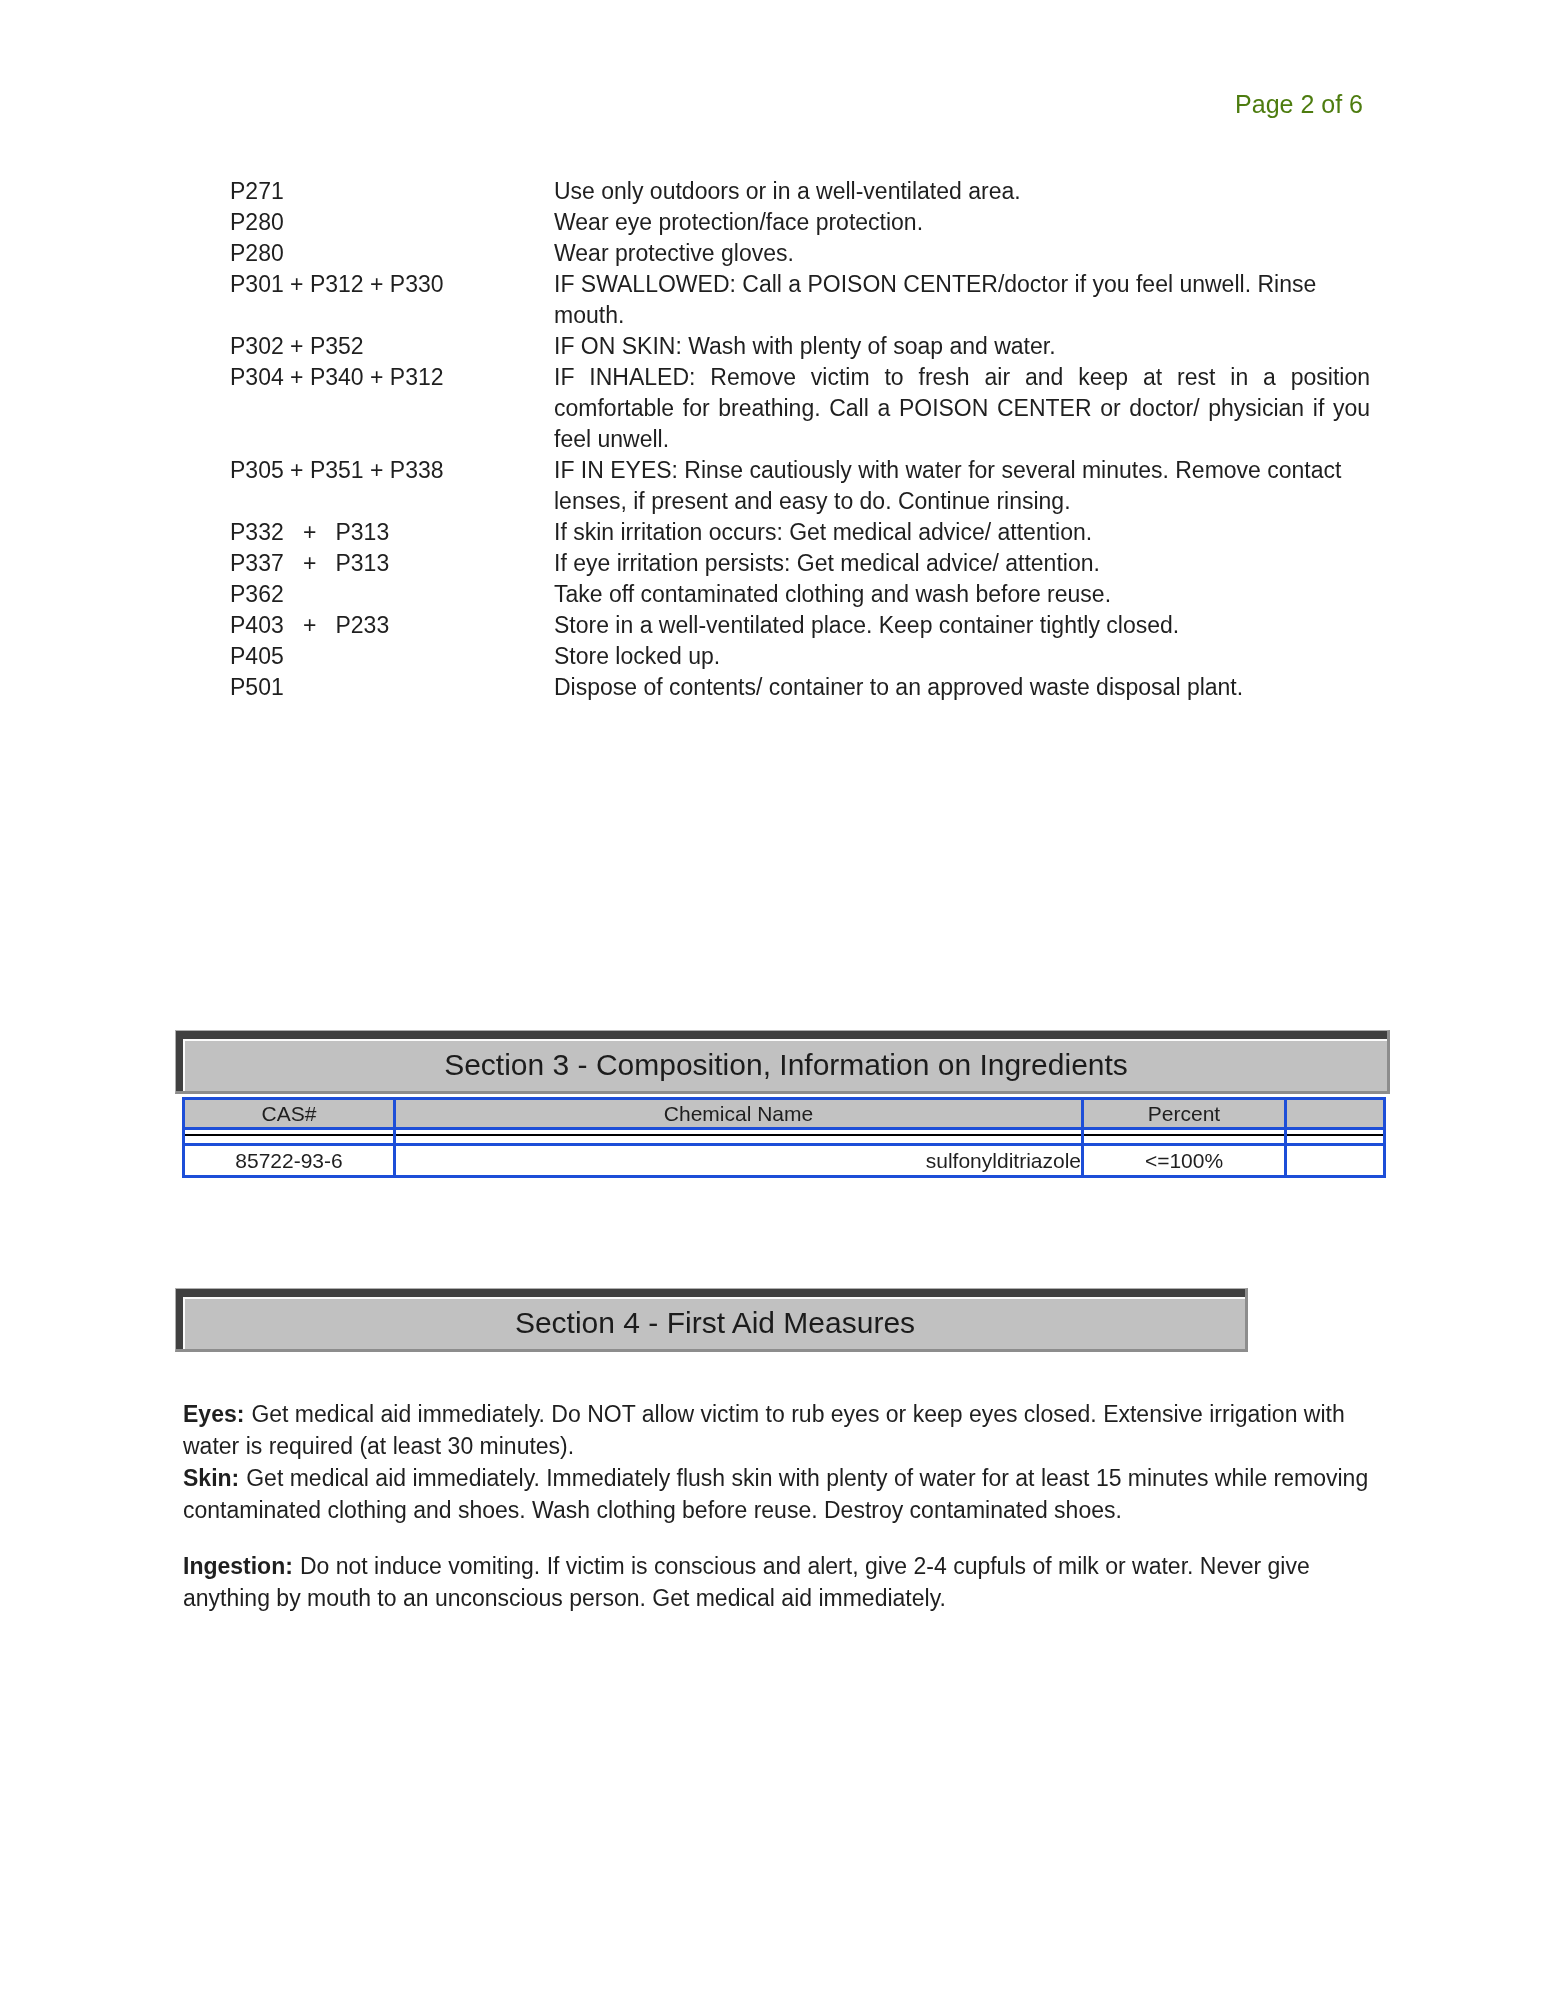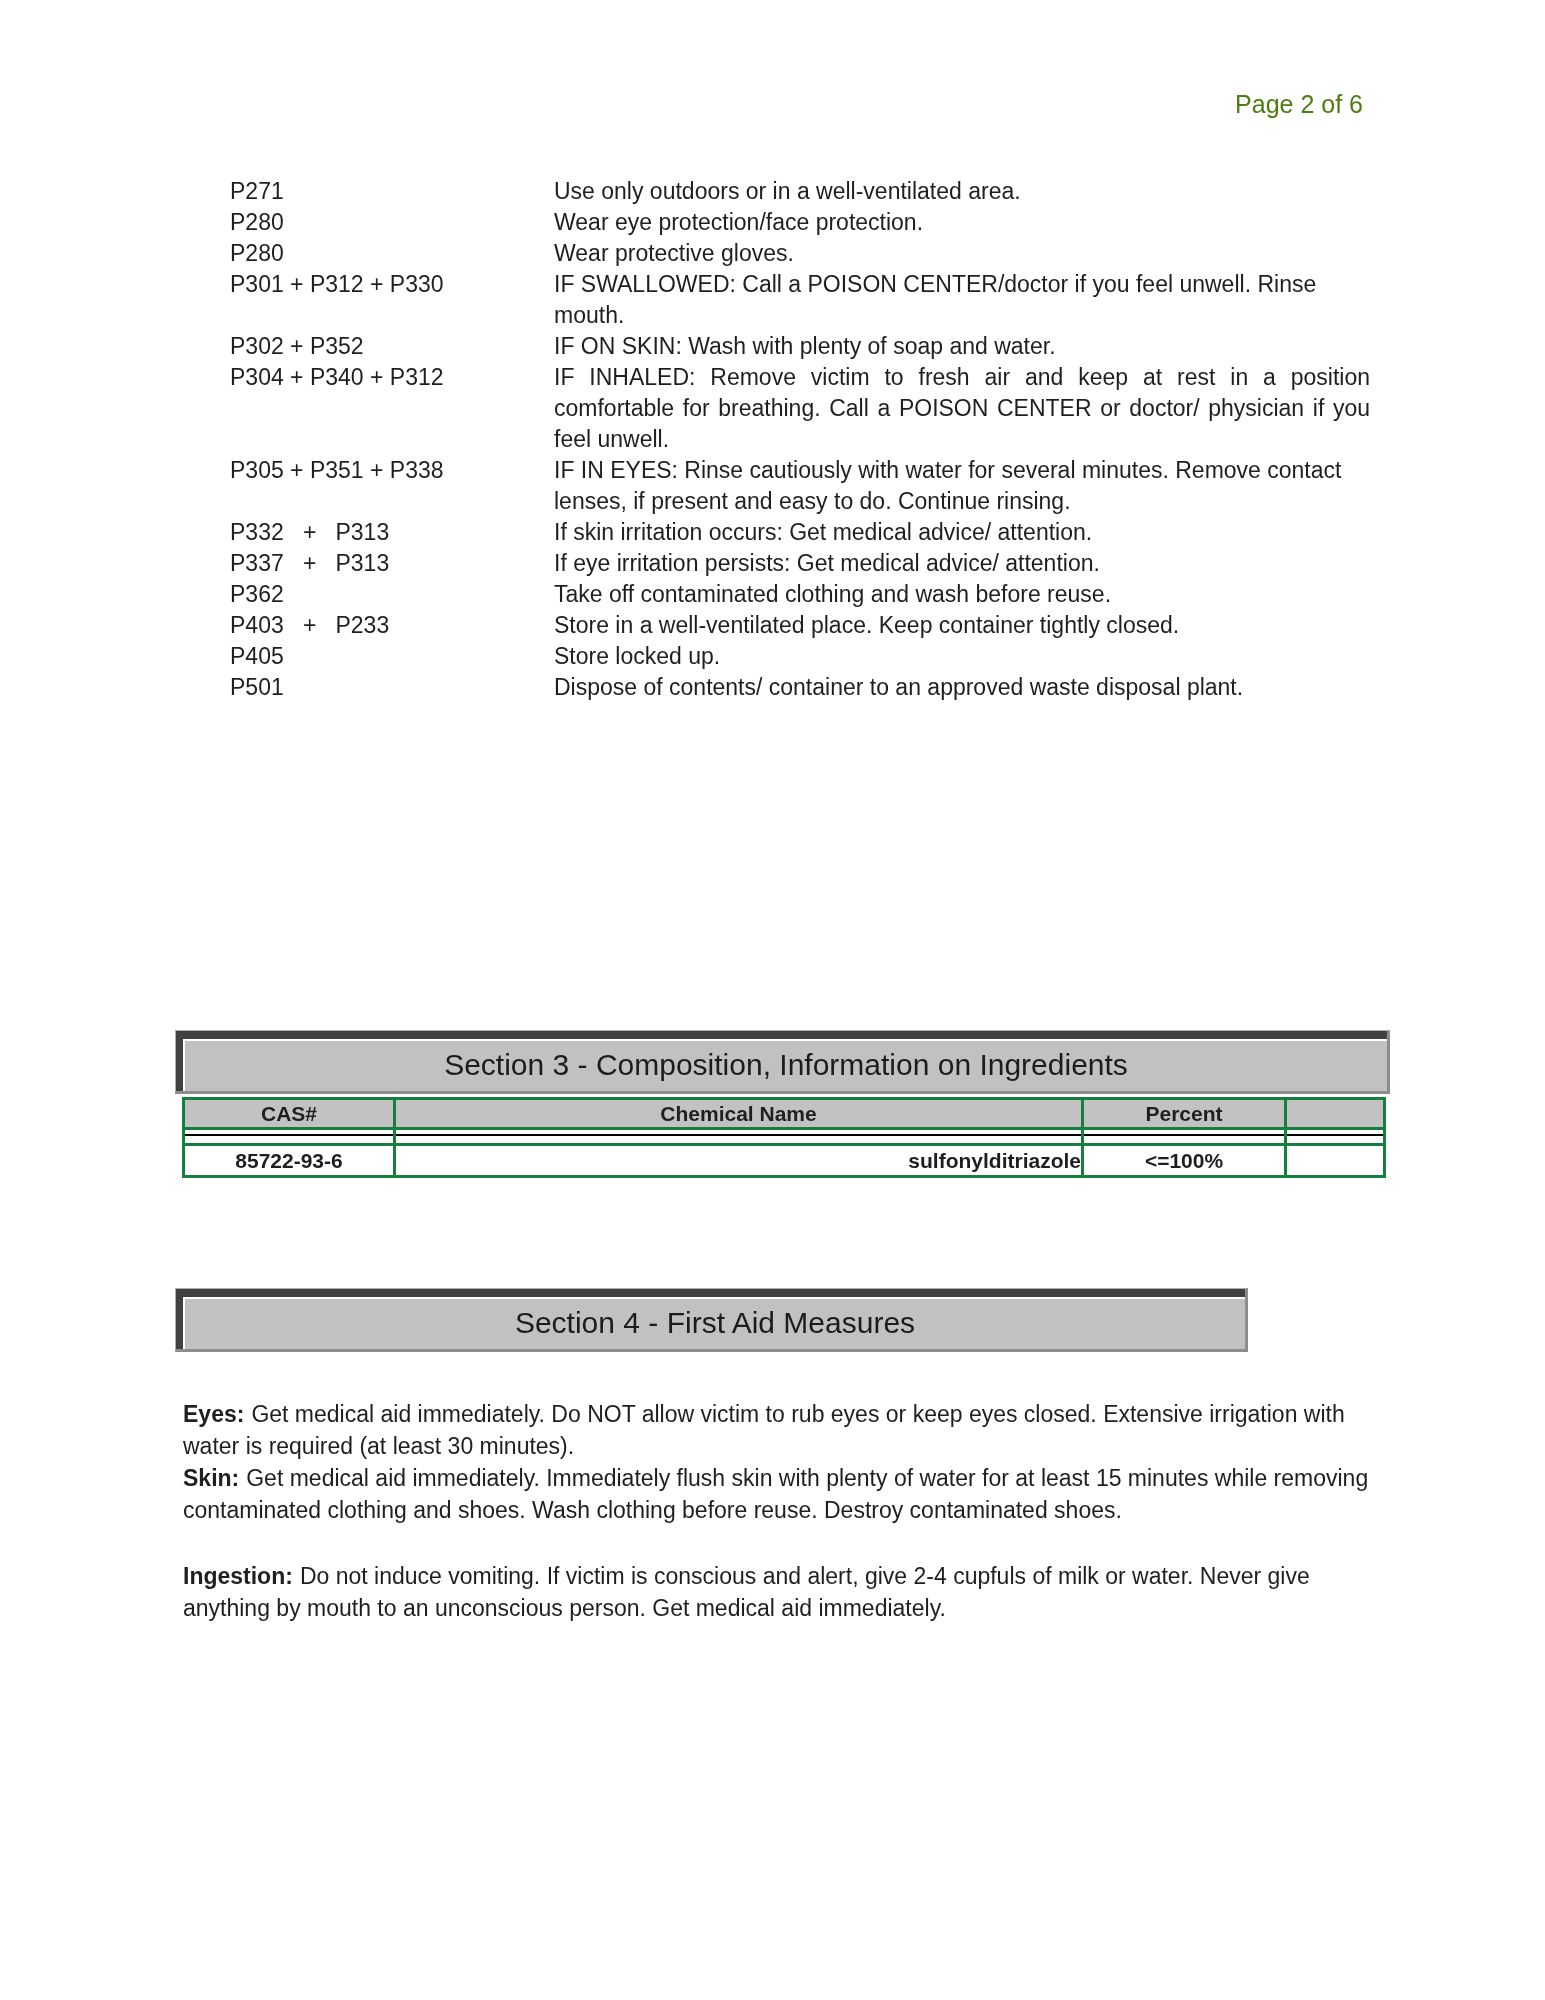--- a/index.html
+++ b/index.html
@@ -60,44 +60,44 @@
 
   
   table.comp {
     border-collapse: collapse;
     table-layout: fixed;
     width: 1201px;
     margin: 3px 0 0 7px;
     font-size: 21px;
   }
   table.comp th, table.comp td {
-    border: 3px solid #15803d;
+    border: 3px solid #1d4ed8;
     padding: 0;
     text-align: center;
-    font-weight: 700;
+    font-weight: 400;
     overflow: hidden;
   }
   table.comp tr.thead th { background: #c2c2c2; height: 27px; }
   table.comp tr.sp td { height: 4px; border-top-width: 0; border-bottom: 2px solid #000; }
   table.comp tr.sp2 td { height: 7px; border-top-width: 0; border-bottom-width: 0; }
   table.comp tr.trow td { height: 29px; background: #ffffff; }
   table.comp td.cell-name { text-align: right; padding-left: 2px; }
 
   
   .paras {
     position: absolute;
     left: 183px;
     top: 1398px;
     width: 1188px;
     font-size: 23px;
     line-height: 32px;
   }
   .paras p { margin: 0; }
   .paras p.p-eyes { }
-  .paras p.p-skin { margin-bottom: 34px; }
+  .paras p.p-skin { margin-bottom: 24px; }
   .plabel { font-weight: 700; margin-right: 7px; }
 </style>
 </head>
 <body>
 
 <div class="page">
 
   <div class="page-number">Page 2 of 6</div>
 
   <div class="pcodes">

